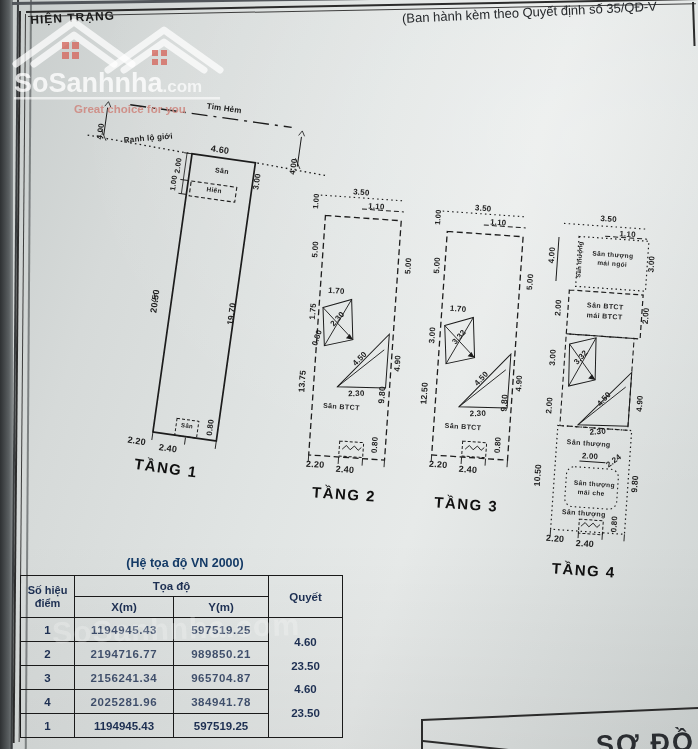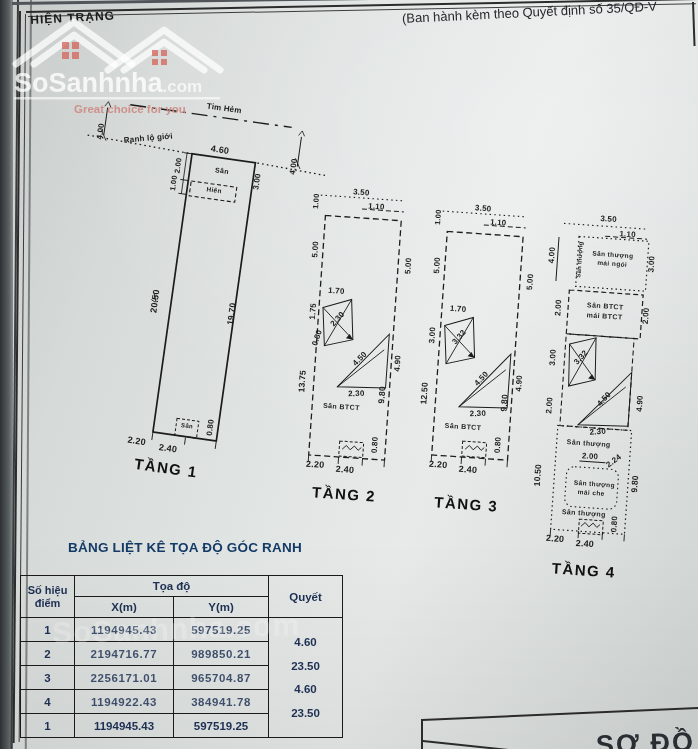--- a/index.html
+++ b/index.html
@@ -209,21 +209,21 @@
     <span class="d v" style="left:100px;top:264px;font-size:8.5px;">9.80</span>
     <span class="lbl" style="left:48px;top:268px;width:36px;text-align:center;font-size:6.5px;">Sân thượng</span>
     <span class="lbl" style="left:48px;top:277px;width:36px;text-align:center;font-size:6.5px;">mái che</span>
     <span class="lbl" style="left:38px;top:298px;">Sân thượng</span>
     <span class="d v" style="left:83px;top:306px;">0.80</span>
     <span class="d" style="left:24px;top:324px;font-size:9px;">2.20</span>
     <span class="d" style="left:54px;top:327px;font-size:9px;">2.40</span>
     <span class="flabel" style="left:32px;top:350px;">TẦNG 4</span>
   </div>
 
-  <div class="tbl-title">BẢNG LIỆT KÊ TỌA ĐỘ GÓC RANH</div>
+  <div class="tbl-sub">(Hệ tọa độ VN 2000)</div>
 
   <table class="coord">
     <colgroup>
         <col style="width:54px">
         <col style="width:99px">
         <col style="width:95px">
         <col style="width:74px">
       </colgroup>
     <tbody>
         <tr style="height:21px;">
@@ -246,26 +246,26 @@
         <span class="edgeval" style="top:80%;">23.50</span>
       </td>
     </tr>
     <tr style="height:24px;">
       <td>2</td>
       <td class="gb">2194716.77</td>
       <td class="gb">989850.21</td>
     </tr>
     <tr style="height:24px;">
       <td>3</td>
-      <td class="gb">2256171.01</td>
+      <td class="gb">2156241.34</td>
       <td class="gb">965704.87</td>
     </tr>
     <tr style="height:24px;">
       <td>4</td>
-      <td class="gb">1194922.43</td>
+      <td class="gb">2025281.96</td>
       <td class="gb">384941.78</td>
     </tr>
     <tr style="height:24px;">
       <td>1</td>
       <td>1194945.43</td>
       <td>597519.25</td>
     </tr>
   </tbody>
     </table>
 

